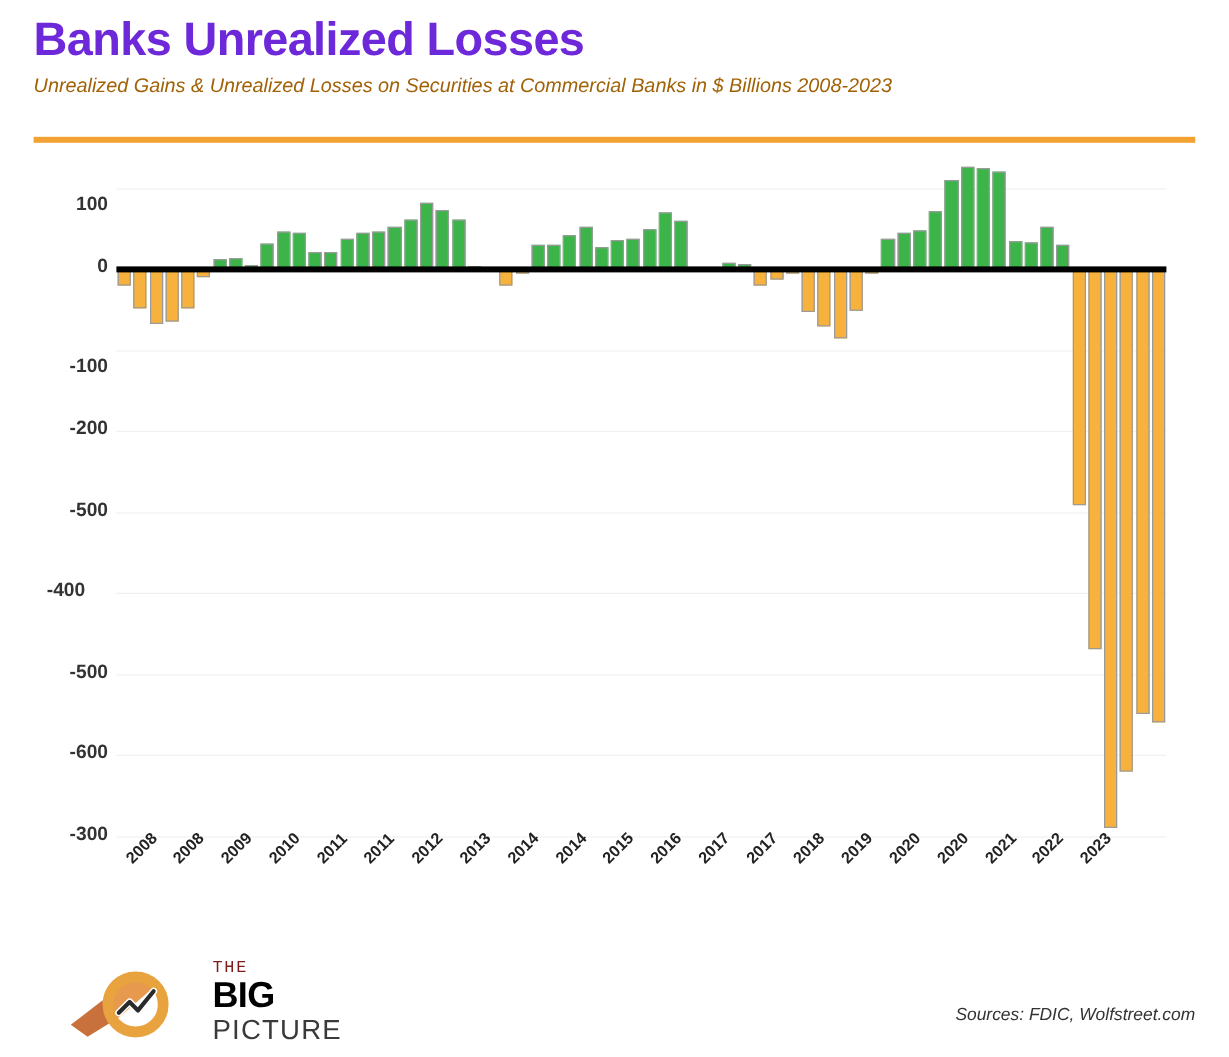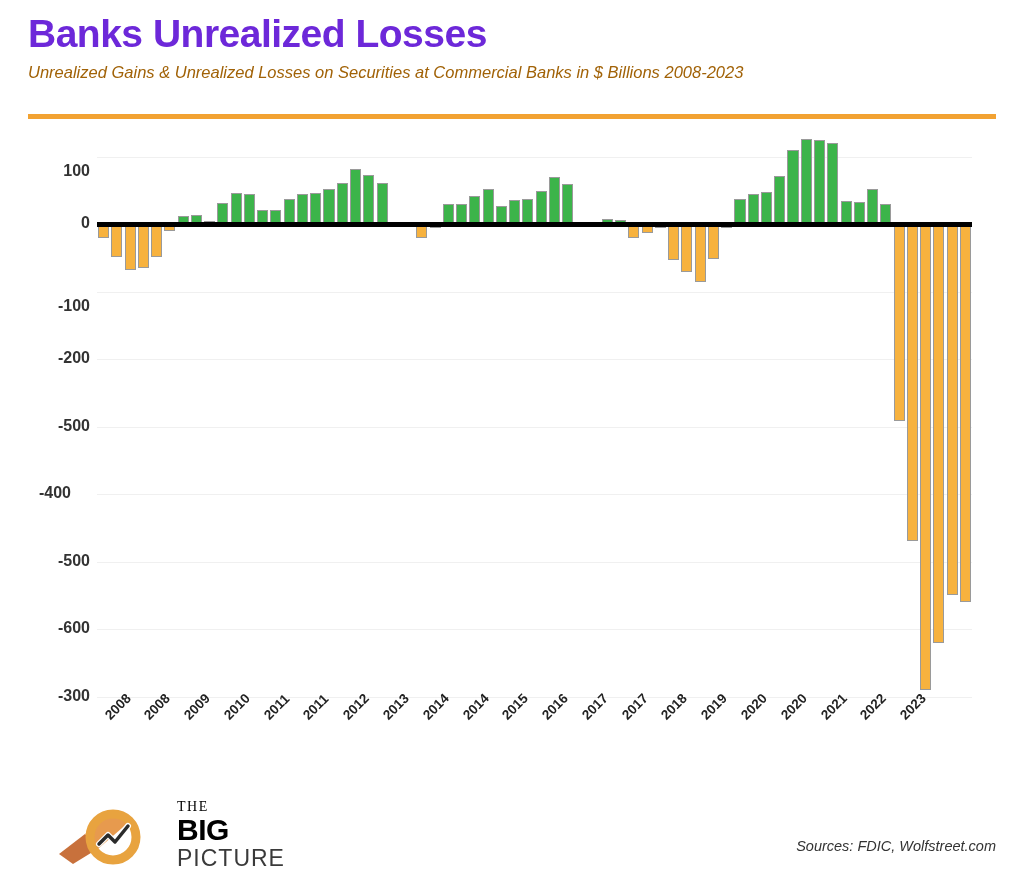--- a/index.html
+++ b/index.html
@@ -68,22 +68,22 @@
     transform-origin:left top;
     white-space:nowrap;
     font-family:"Liberation Sans", sans-serif;
   }
 
   
   .logo{position:absolute;left:55px;top:798px;width:300px;height:70px;}
   .logo-glass{position:absolute;left:0;top:6px;width:120px;height:62px;}
   .logo-text{position:absolute;left:122px;top:2px;}
   .logo-the{
-    font-size:14px;letter-spacing:1.5px;color:#000000;
-    font-family:Liberation Serif, serif;line-height:1;
+    font-size:14px;letter-spacing:1.5px;color:#7f1d1d;
+    font-family:Liberation Mono, monospace;line-height:1;
   }
   .logo-big{
     font-size:30px;font-weight:bold;letter-spacing:-0.5px;color:#000;
     font-family:"Liberation Sans", sans-serif;line-height:1;margin-top:1px;
   }
   .logo-picture{
     font-size:23px;letter-spacing:1px;color:#3a3a3a;
     font-family:"Liberation Sans", sans-serif;line-height:1;margin-top:2px;
   }
   .sources{

